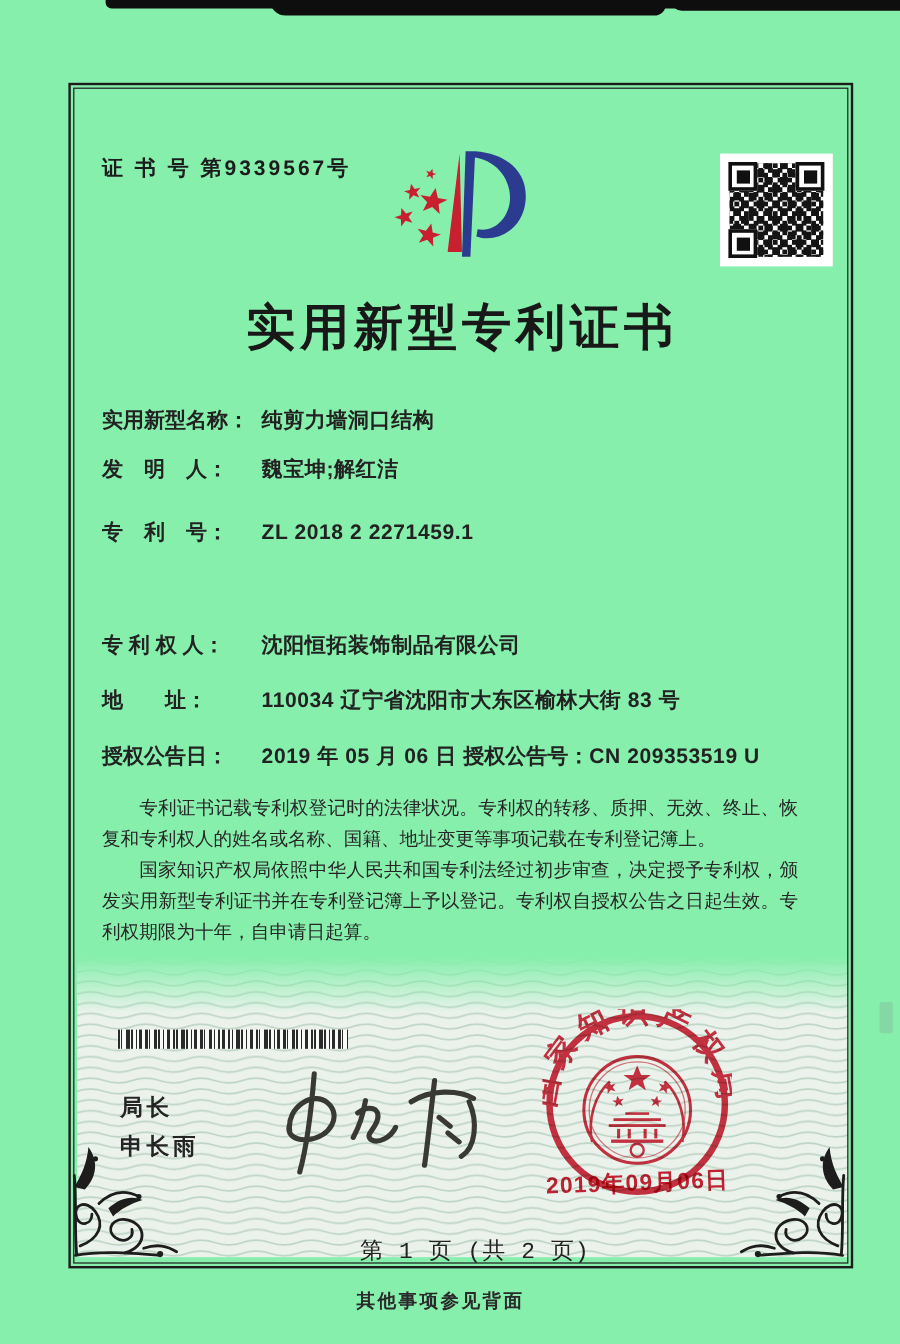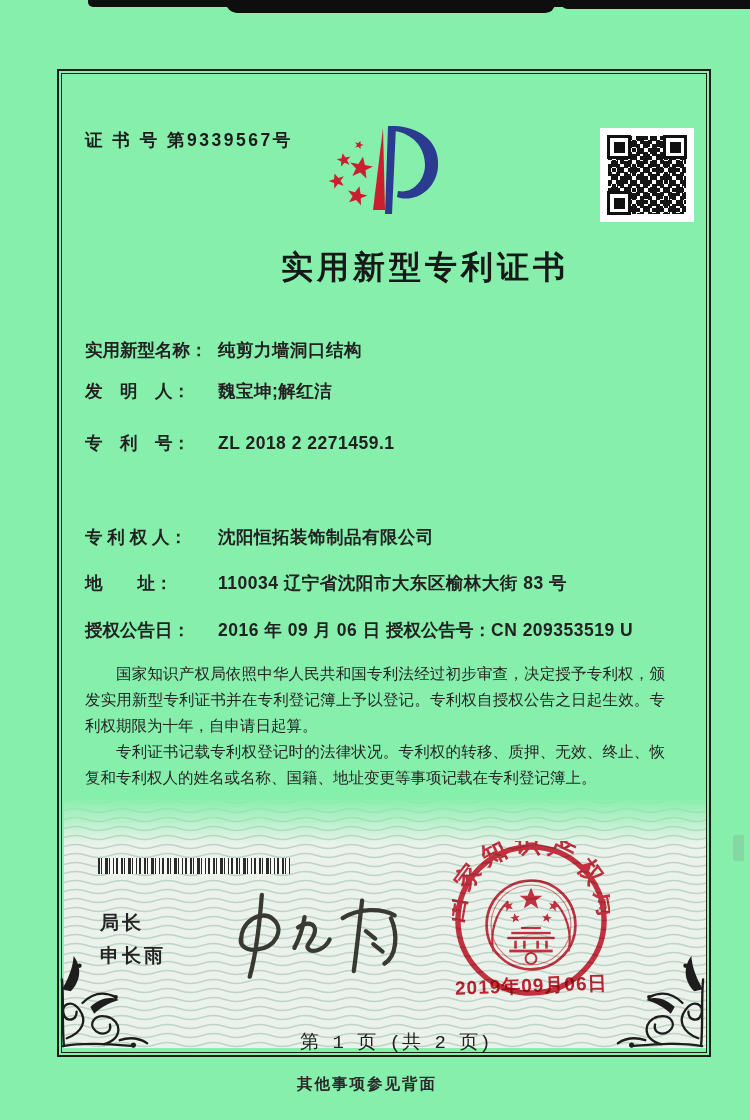--- a/index.html
+++ b/index.html
@@ -17,22 +17,22 @@
   .qr-grid{position:relative;width:78px;height:78px;margin:4px auto 0;
      background-color:#fff;
      background-image:
        repeating-conic-gradient(#141414 0% 25%, transparent 0% 50%),
        repeating-conic-gradient(#141414 0% 25%, transparent 0% 50%);
      background-size:8px 8px,13px 13px;background-position:0 0,3px 5px;}
   .finder{position:absolute;width:18px;height:18px;border:3.2px solid #101010;background:#fff;}
   .finder::after{content:"";position:absolute;inset:3.5px;background:#101010;}
   .f-tl{left:-1px;top:-1px}.f-tr{right:-1px;top:-1px}.f-bl{left:-1px;bottom:-1px}
   
-  .title{left:385px;top:246px;transform:translateX(-50%);font-size:32px;font-weight:700;
-         letter-spacing:4px;white-space:nowrap;color:#181818;margin-left:40px;}
+  .title{left:385px;top:246px;transform:translateX(-50%);font-size:41px;font-weight:700;
+         letter-spacing:4px;white-space:nowrap;color:#181818;}
   
   .row{left:85px;width:580px;font-size:17.5px;font-weight:600;white-space:nowrap;color:#222;}
   .lbl{display:inline-block;min-width:133px;}
   .val{letter-spacing:.5px;}
   .val-inline{display:inline-block;min-width:168px;letter-spacing:.5px;}
   
   .paras{left:85px;top:661px;width:580px;font-family:"Liberation Serif",serif;
          font-size:15.5px;line-height:26px;text-align:justify;color:#262626;font-weight:500;}
   .paras p{margin:0;text-indent:2em;}
   
@@ -125,26 +125,26 @@
   <div class="abs row" style="top:431px">
     <span class="lbl">专　利　号：</span><span class="val">ZL 2018 2 2271459.1</span>
   </div>
   <div class="abs row" style="top:525px">
     <span class="lbl">专 利 权 人：</span><span class="val">沈阳恒拓装饰制品有限公司</span>
   </div>
   <div class="abs row" style="top:571px">
     <span class="lbl">地　　址：</span><span class="val">110034 辽宁省沈阳市大东区榆林大街 83 号</span>
   </div>
   <div class="abs row" style="top:618px">
-    <span class="lbl">授权公告日：</span><span class="val-inline">2016 年 09 月 06 日</span><span class="lbl" style="min-width:0">授权公告号：</span><span class="val">CN 209353519 U</span>
+    <span class="lbl">授权公告日：</span><span class="val-inline">2019 年 05 月 06 日</span><span class="lbl" style="min-width:0">授权公告号：</span><span class="val">CN 209353519 U</span>
   </div>
 
   <div class="abs paras">
+    <p>专利证书记载专利权登记时的法律状况。专利权的转移、质押、无效、终止、恢复和专利权人的姓名或名称、国籍、地址变更等事项记载在专利登记簿上。</p>
     <p>国家知识产权局依照中华人民共和国专利法经过初步审查，决定授予专利权，颁发实用新型专利证书并在专利登记簿上予以登记。专利权自授权公告之日起生效。专利权期限为十年，自申请日起算。</p>
-    <p>专利证书记载专利权登记时的法律状况。专利权的转移、质押、无效、终止、恢复和专利权人的姓名或名称、国籍、地址变更等事项记载在专利登记簿上。</p>
   </div>
 
   <div class="abs barcode"></div>
 
   <div class="abs director" style="top:910px">局长</div>
   <div class="abs director" style="top:943px">申长雨</div>
 
   <div class="abs signature">
     <svg width="195" height="100" viewBox="0 0 210 100" xmlns="http://www.w3.org/2000/svg">
       <g fill="none" stroke="#2c2b26" stroke-width="4.6" stroke-linecap="round" stroke-linejoin="round" opacity="0.92">

